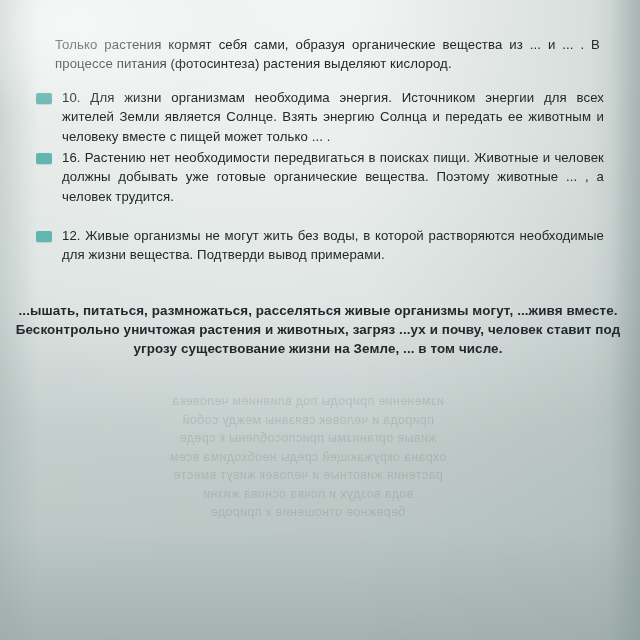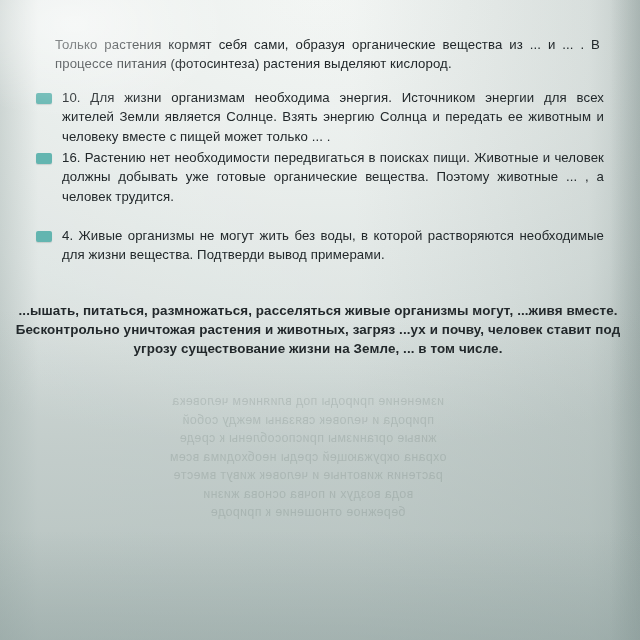--- a/index.html
+++ b/index.html
@@ -166,21 +166,21 @@
       <span class="txt">10. Для жизни организмам необходима энергия. Источником энер­гии для всех жителей Земли является Солнце. Взять энергию Солнца и передать ее животным и человеку вместе с пищей может только ... .</span>
     </div>
 
     <div class="numbered item11">
       <span class="bullet"></span>
       <span class="txt">16. Растению нет необходимости передвигаться в поисках пищи. Живот­ные и человек должны добывать уже готовые органические вещества. Поэтому животные ... , а человек трудится.</span>
     </div>
 
     <div class="numbered item12">
       <span class="bullet"></span>
-      <span class="txt">4. Живые организмы не могут жить без воды, в которой растворяют­ся необходимые для жизни вещества. Подтверди вывод примерами.</span>
+      <span class="txt">12. Живые организмы не могут жить без воды, в которой растворяют­ся необходимые для жизни вещества. Подтверди вывод примерами.</span>
     </div>
 
     <p class="para tail">...ышать, питаться, размножаться, расселяться живые организмы могут, ...живя вместе. Бесконтрольно уничтожая растения и животных, загряз­ ...ух и почву, человек ставит под угрозу существование жизни на Земле, ... в том числе.</p>
 
   </div>
 
   <div class="glare top-left"></div>
   <div class="glare right-edge"></div>
   <div class="glare bottom-shade"></div>
 </div>

